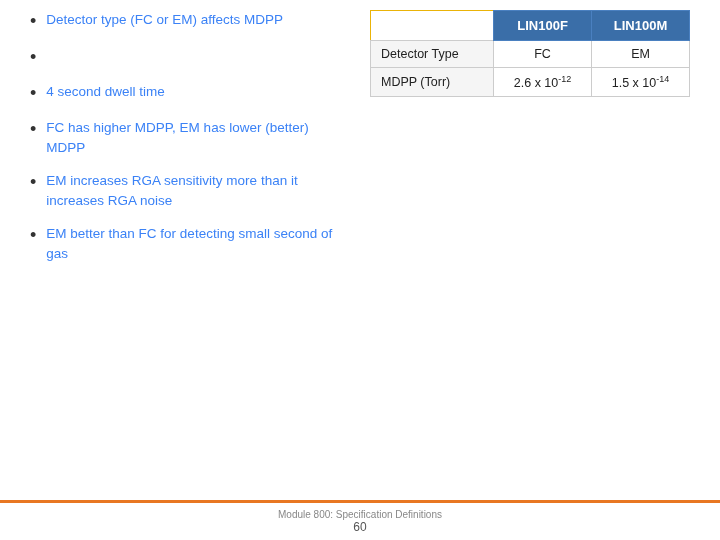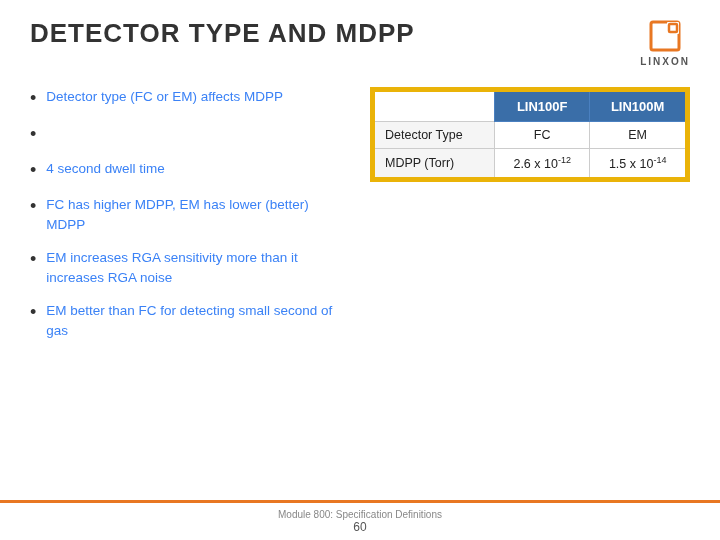--- a/index.html
+++ b/index.html
@@ -90,21 +90,21 @@
 
     .right-col {
       width: 320px;
       flex-shrink: 0;
       display: flex;
       flex-direction: column;
       gap: 0;
     }
 
     .table-wrapper {
-      border: 5px solid #eab308;
+      border: 1px solid #eab308;
       border-collapse: collapse;
       width: 100%;
       margin-top: 0;
     }
 
     table {
       width: 100%;
       border-collapse: collapse;
     }
 
@@ -167,32 +167,20 @@
     .footer-page {
       font-size: 12px;
       color: #555;
     }
   </style>
 </head>
 <body>
 
 <div class="page">
 
-  <div class="header">
-    <div class="page-title">DETECTOR TYPE AND MDPP</div>
-    <div class="logo-area">
-
-      <svg class="logo-icon" viewBox="0 0 36 36" fill="none" xmlns="http://www.w3.org/2000/svg">
-        <rect x="4" y="4" width="28" height="28" rx="2" stroke="#e87722" stroke-width="3" fill="none"></rect>
-        <rect x="20" y="4" width="12" height="12" rx="1" fill="#ffffff"></rect>
-        <rect x="22" y="6" width="8" height="8" rx="1" stroke="#e87722" stroke-width="2.5" fill="none"></rect>
-      </svg>
-      <span class="logo-text">LINXON</span>
-    </div>
-  </div>
 
   <div class="content">
 
     <div class="left-col">
 
       <div class="bullet-item">
         <span class="bullet-dot">•</span>
         <span class="bullet-text">Detector type (FC or EM) affects MDPP</span>
       </div>
 

